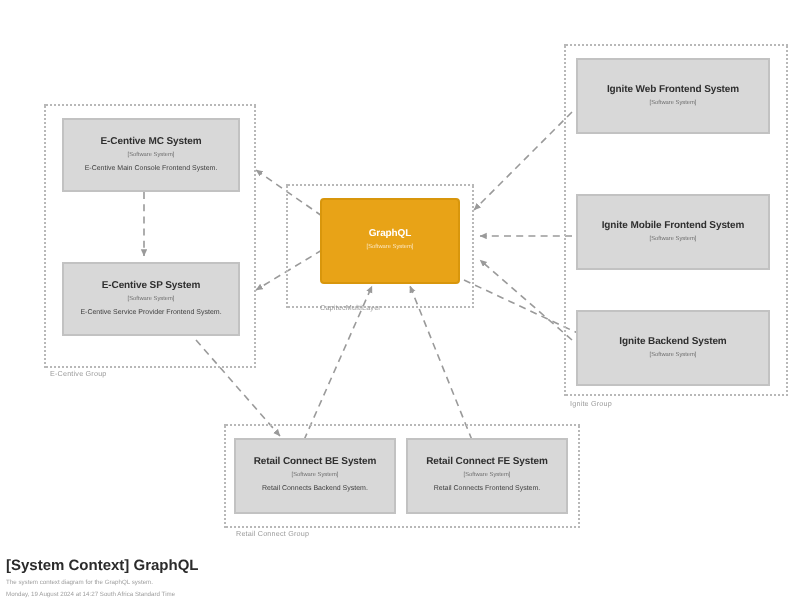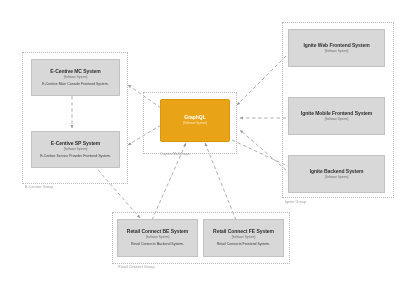--- a/index.html
+++ b/index.html
@@ -196,14 +196,19 @@
     <div class="node-type">[Software System]</div>
     <div class="node-desc">Retail Connects Backend System.</div>
   </div>
 
   <div class="node grey" style="left:203px; top:219px; width:81px; height:38px;">
     <div class="node-title">Retail Connect FE System</div>
     <div class="node-type">[Software System]</div>
     <div class="node-desc">Retail Connects Frontend System.</div>
   </div>
 
+  <div class="footer">
+    <div class="footer-title">[System Context] GraphQL</div>
+    <div class="footer-sub">The system context diagram for the GraphQL system.</div>
+    <div class="footer-sub">Monday, 19 August 2024 at 14:27 South Africa Standard Time</div>
+  </div>
 
 </div>
 
 </body></html>

